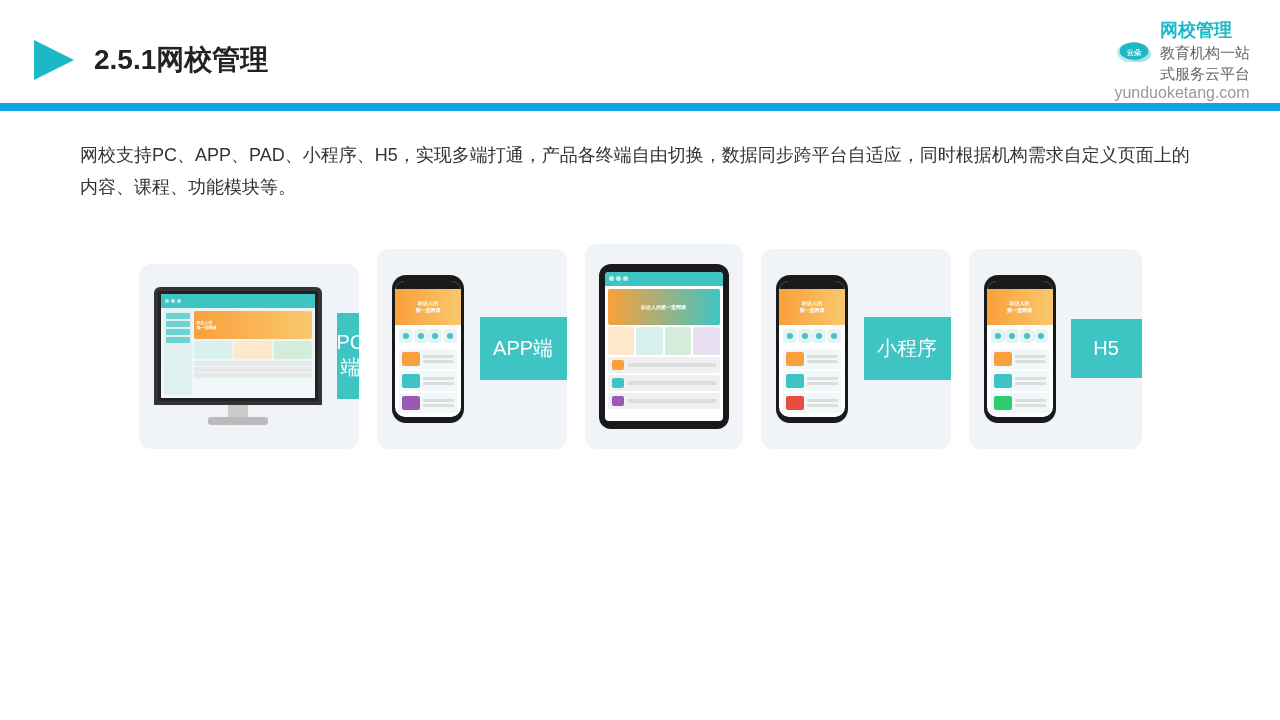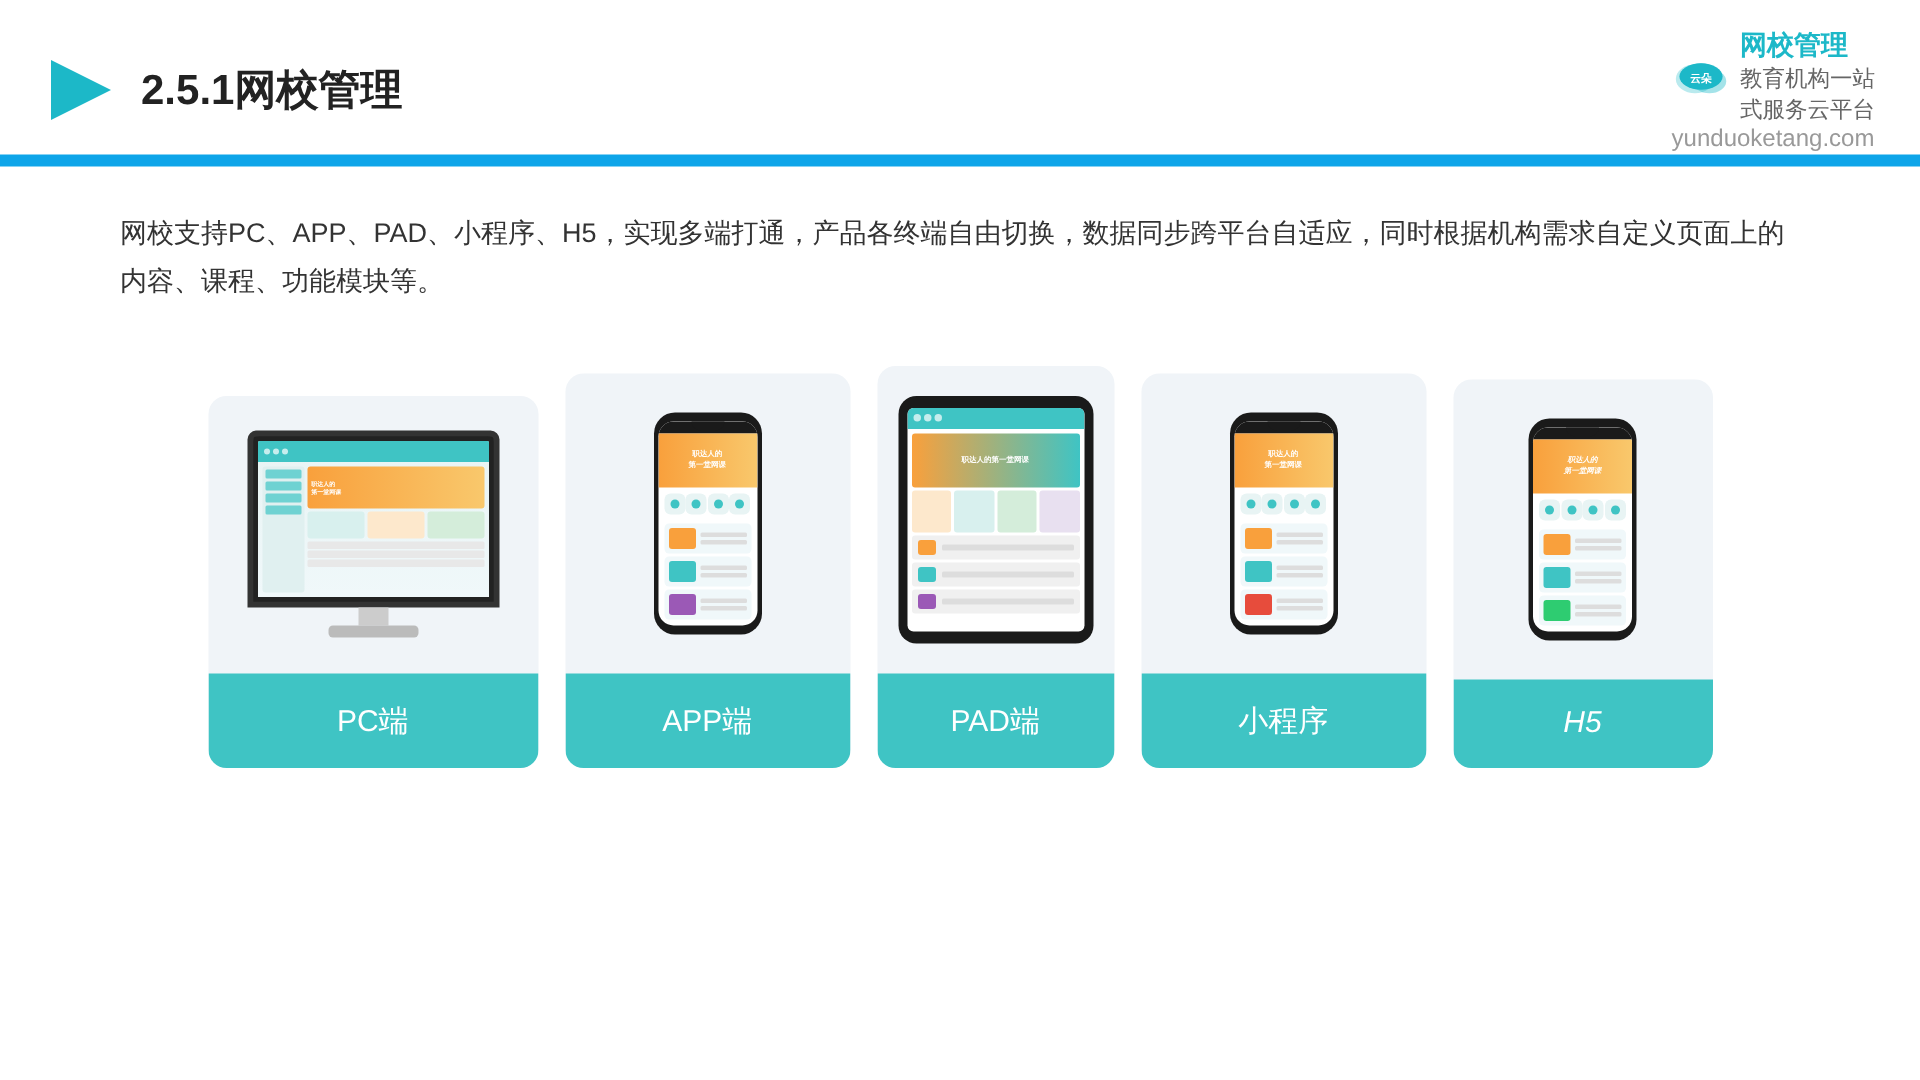--- a/index.html
+++ b/index.html
@@ -73,21 +73,20 @@
       gap: 18px;
       padding: 30px 60px 30px 60px;
       justify-content: center;
       align-items: flex-end;
     }
 
     .card {
       background: #f0f4f8;
       border-radius: 12px;
       display: flex;
-      flex-direction: column;
       align-items: center;
       overflow: hidden;
     }
 
     .card-image-area {
       width: 100%;
       display: flex;
       align-items: center;
       justify-content: center;
       padding: 20px 15px 20px 15px;
@@ -109,21 +108,21 @@
       width: 220px;
     }
     .card-pc .card-image-area {
       min-height: 185px;
     }
 
     
     .card-app { width: 190px; }
     .card-pad { width: 158px; }
     .card-mini { width: 190px; }
-    .card-h5 { width: 173px; font-style: italic; }
+    .card-h5 { width: 173px; }
 
     
 
     
     .monitor {
       display: flex;
       flex-direction: column;
       align-items: center;
     }
     .monitor-screen {

